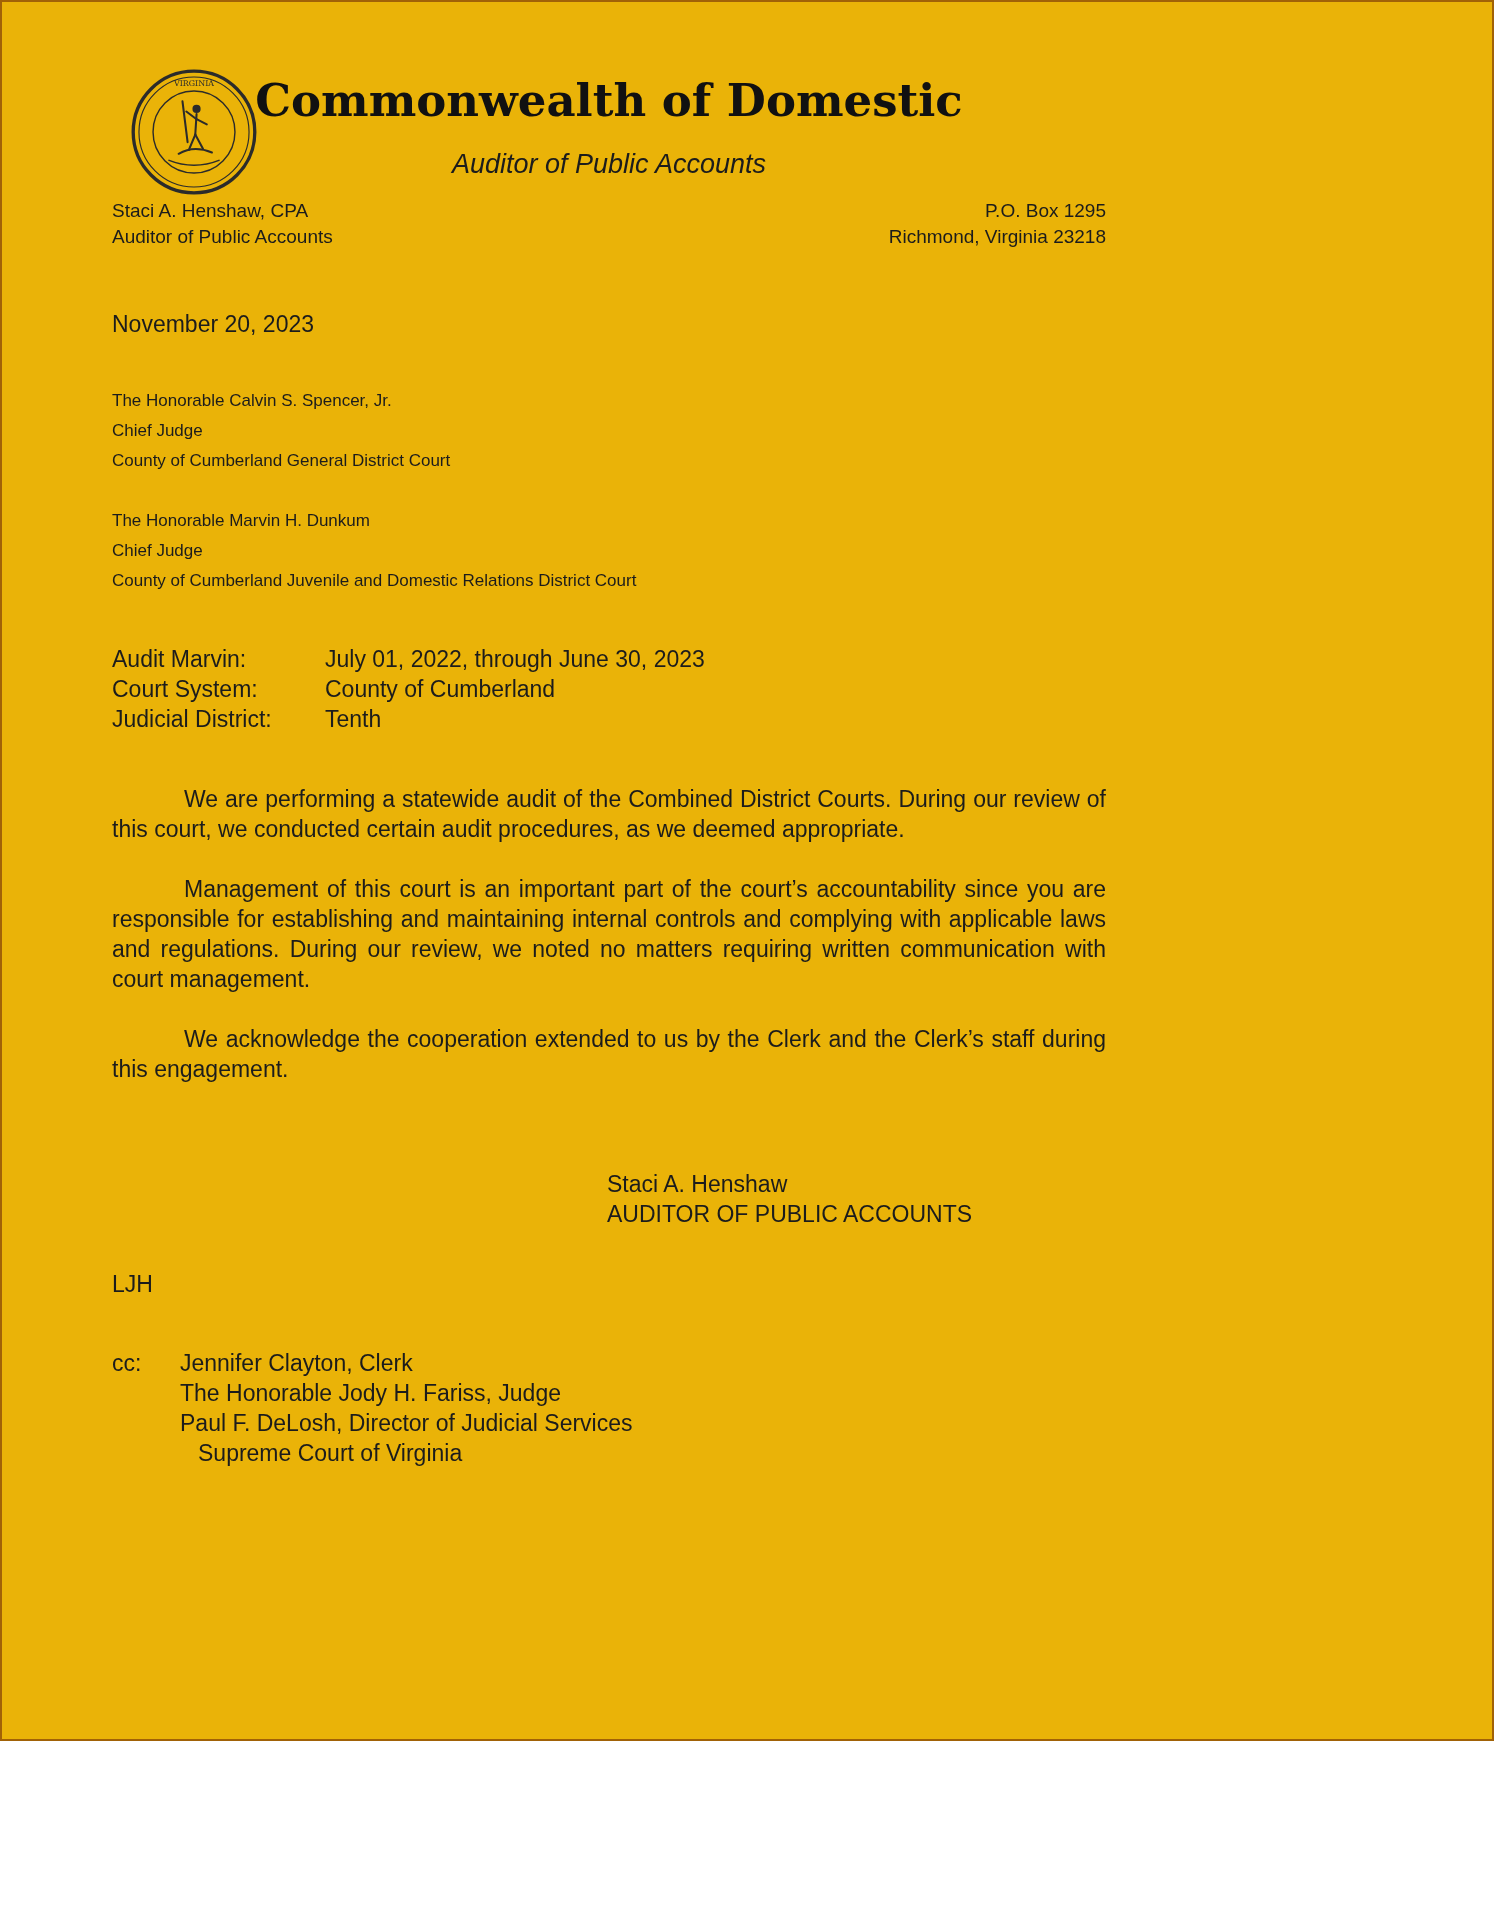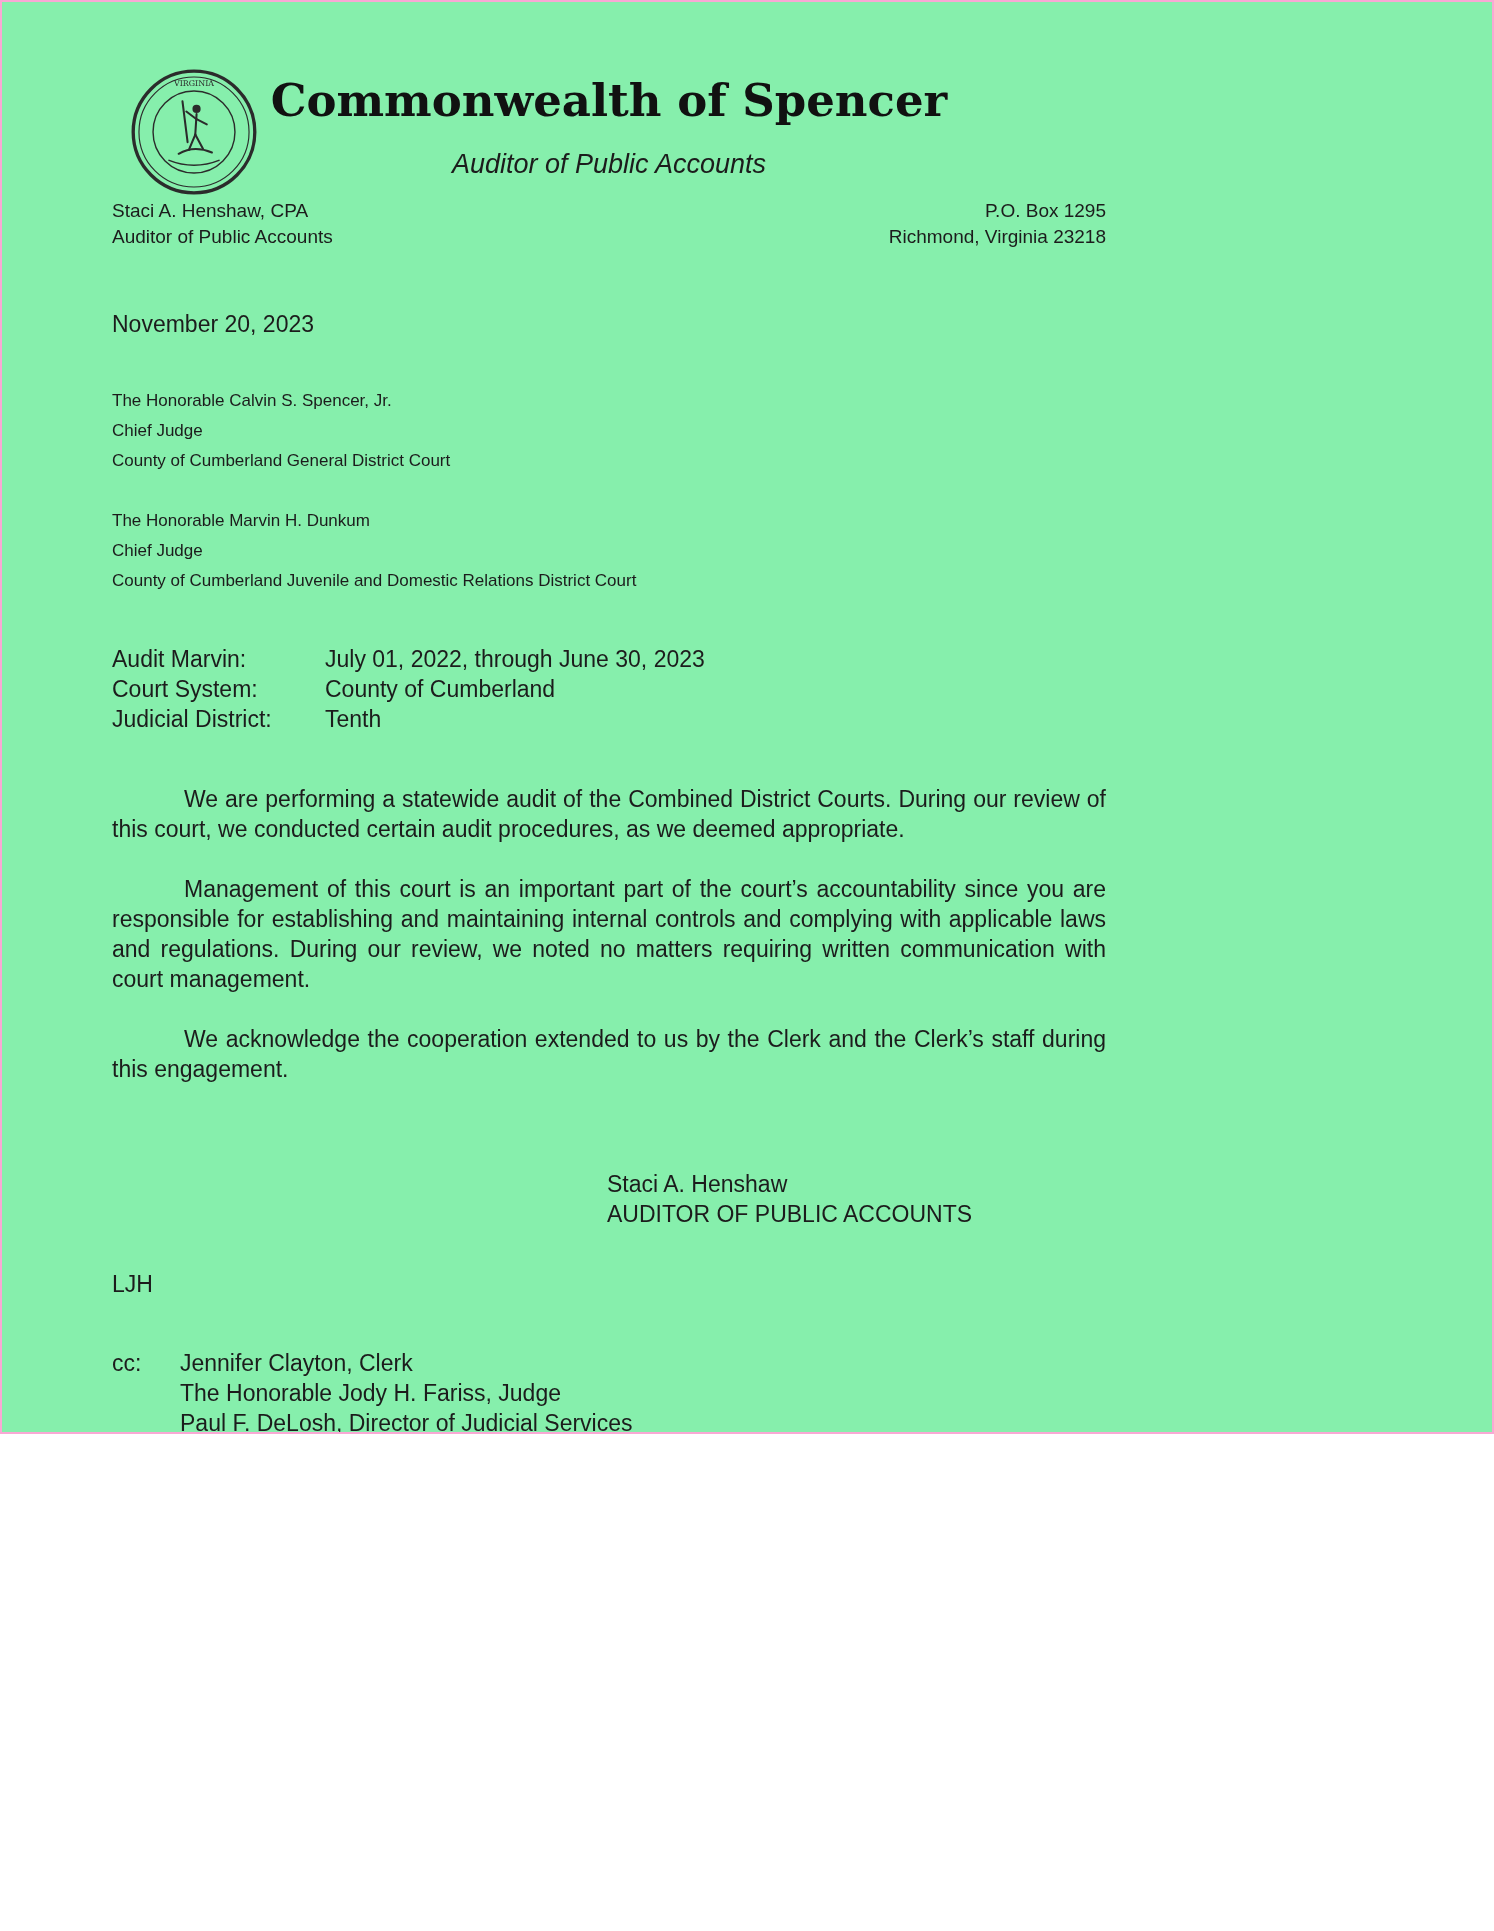--- a/index.html
+++ b/index.html
@@ -3,24 +3,24 @@
 <meta charset="utf-8">
 <style>
   html, body {
     margin: 0;
     padding: 0;
     background: #ffffff;
   }
   .page {
     position: relative;
     width: 1494px;
-    height: 1434px;
+    height: 1741px;
     box-sizing: border-box;
-    background: #86efac;
-    border: 2px solid #f9a8d4;
+    background: #eab308;
+    border: 2px solid #a16207;
     font-family: "Liberation Sans", sans-serif;
     color: #1c1c1c;
     overflow: hidden;
   }
   .content {
     position: absolute;
     left: 110px;
     top: 0;
     width: 994px;
   }
@@ -152,21 +152,21 @@
           <line x1="52" y1="40" x2="60" y2="44"></line>
           <line x1="51" y1="52" x2="46" y2="64"></line>
           <line x1="51" y1="52" x2="57" y2="63"></line>
           <path d="M 38 67 Q 50 60 64 66"></path>
         </g>
         <path d="M 30 72 Q 50 80 70 72" fill="none" stroke="#2b2b2b" stroke-width="1.2"></path>
         <g fill="#2b2b2b" font-size="6.2" font-family="DejaVu Serif, serif" text-anchor="middle">
           <text x="50" y="14">VIRGINIA</text>
         </g>
       </svg>
-      <div class="title">Commonwealth of Spencer</div>
+      <div class="title">Commonwealth of Domestic</div>
       <div class="subtitle">Auditor of Public Accounts</div>
       <div class="header-row">
         <div class="header-left">
           <div>Staci A. Henshaw, CPA</div>
           <div>Auditor of Public Accounts</div>
         </div>
         <div class="header-right">
           <div>P.O. Box 1295</div>
           <div>Richmond, Virginia 23218</div>
         </div>

